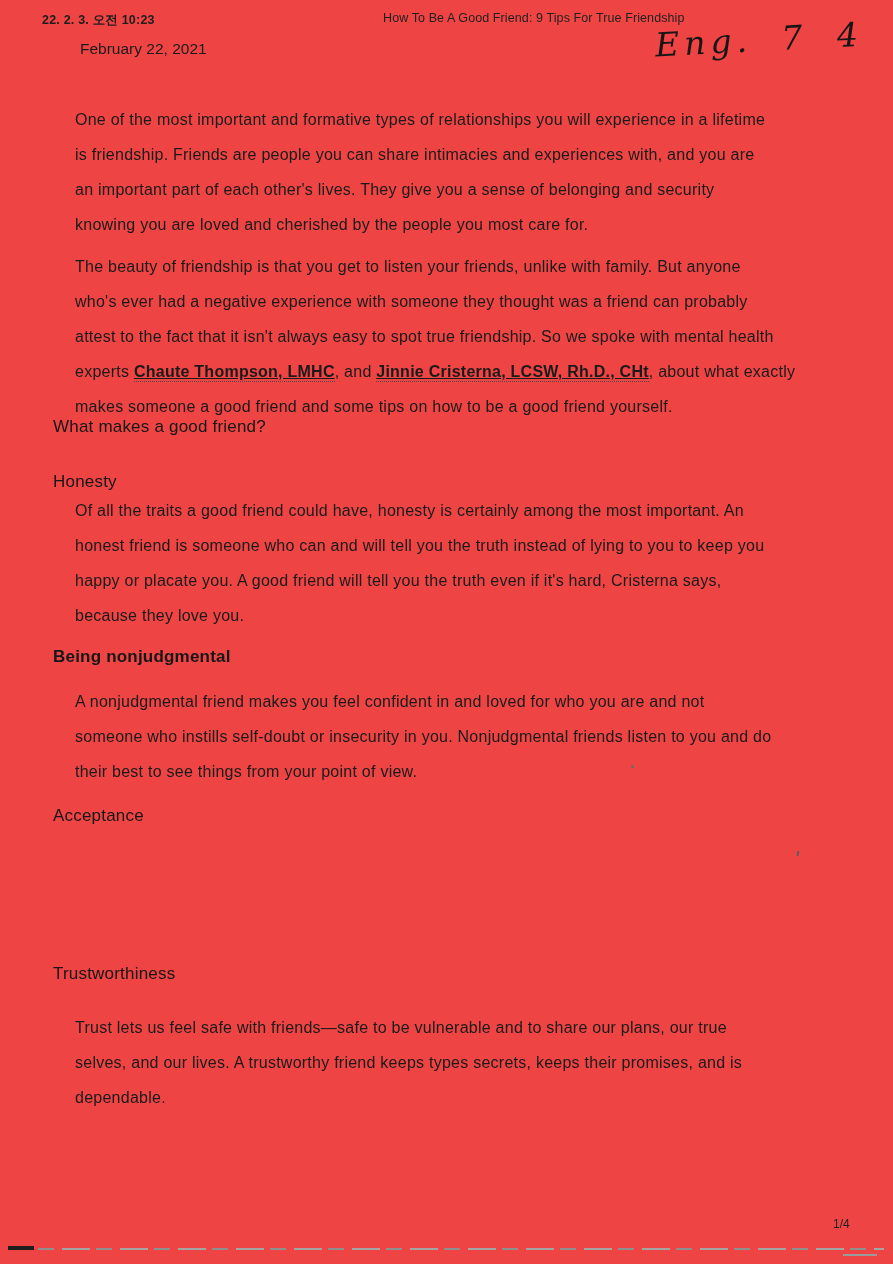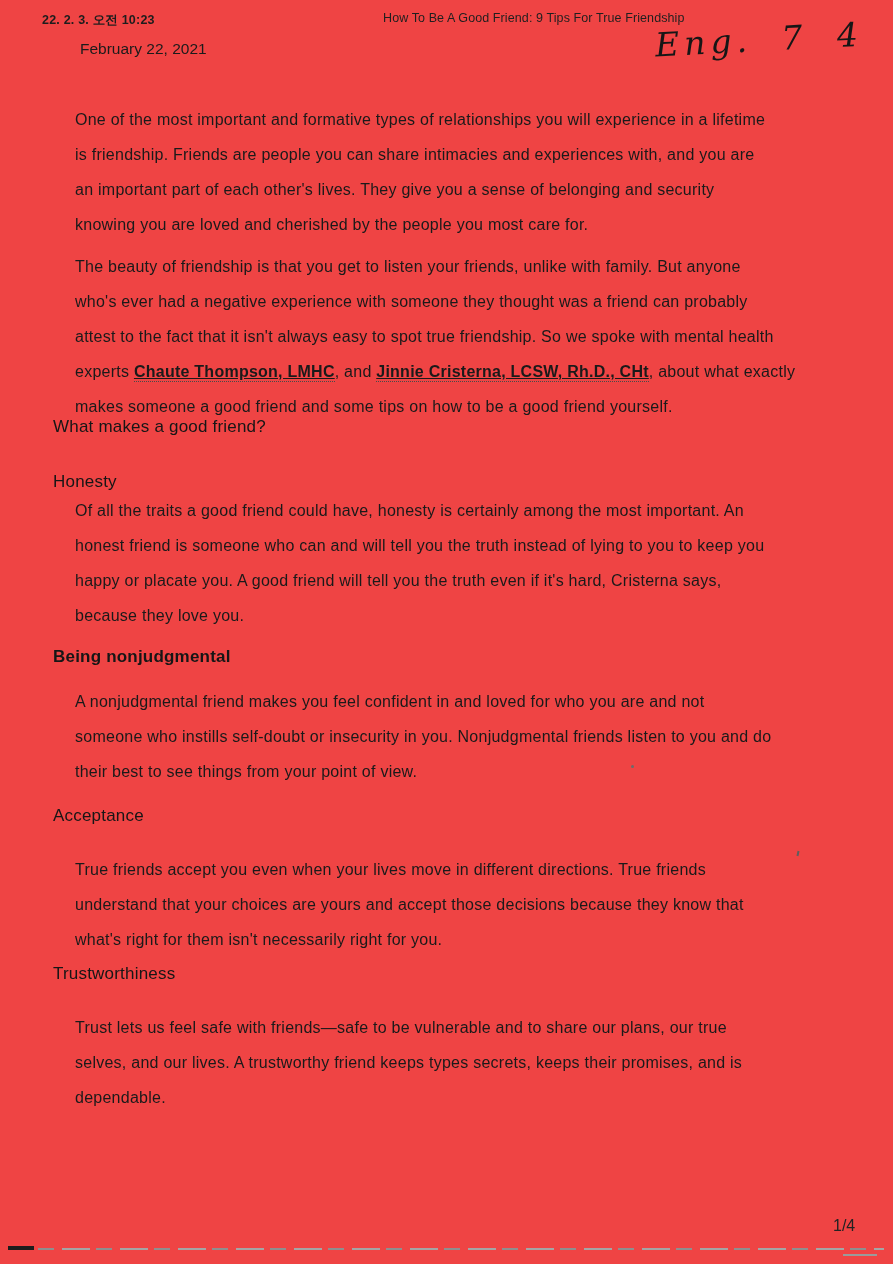--- a/index.html
+++ b/index.html
@@ -62,21 +62,21 @@
   .inline-link {
     text-decoration: underline;
     border-bottom: 1px dotted #4a4a4a;
     padding-bottom: 1px;
     color: #1a1a1a;
     cursor: pointer;
     font-weight: bold;
   }
 
   .footer-url { left: 35px; top: 1217px; font-size: 12px; color: #232323; letter-spacing: 0.1px; }
-  .footer-page { left: 833px; top: 1217px; font-size: 16px; color: #232323; }
+  .footer-page { left: 833px; top: 1217px; font-size: 12px; color: #232323; }
 
   .scan-speck-1 { left: 631px; top: 765px; width: 3px; height: 3px; background: #6b6b6b; border-radius: 50%; }
   .scan-speck-2 { left: 797px; top: 851px; width: 2px; height: 5px; background: #5e5e5e; transform: rotate(12deg); }
   .scan-edge-dash-left { left: 8px; top: 1246px; width: 26px; height: 4px; background: #1d1d1d; }
   .scan-edge-line {
     left: 38px; top: 1248px; width: 846px; height: 2px;
     background: repeating-linear-gradient(90deg,
       #8f8f8f 0px, #8f8f8f 16px,
       rgba(0,0,0,0) 16px, rgba(0,0,0,0) 24px,
       #a5a5a5 24px, #a5a5a5 52px,
@@ -112,23 +112,20 @@
 honest friend is someone who can and will tell you the truth instead of lying to you to keep you
 happy or placate you. A good friend will tell you the truth even if it's hard, Cristerna says,
 because they love you.</p>
 
   <h3 class="abs heading" style="top: 647px; margin: 0; font-weight: bold;">Being nonjudgmental</h3>
   <p class="abs para indent" style="top: 668px;">A nonjudgmental friend makes you feel confident in and loved for who you are and not
 someone who instills self-doubt or insecurity in you. Nonjudgmental friends listen to you and do
 their best to see things from your point of view.</p>
 
   <h3 class="abs heading" style="top: 806px; margin: 0; font-weight: normal;">Acceptance</h3>
-  <p class="abs para indent" style="top: 836px;">True friends accept you even when your lives move in different directions. True friends
-understand that your choices are yours and accept those decisions because they know that
-what's right for them isn't necessarily right for you.</p>
 
   <h3 class="abs heading" style="top: 964px; margin: 0; font-weight: normal;">Trustworthiness</h3>
   <p class="abs para indent" style="top: 994px;">Trust lets us feel safe with friends—safe to be vulnerable and to share our plans, our true
 selves, and our lives. A trustworthy friend keeps types secrets, keeps their promises, and is
 dependable.</p>
 
   <div class="abs footer-page">1/4</div>
 
   <div class="abs scan-speck-1"></div>
   <div class="abs scan-speck-2"></div>

